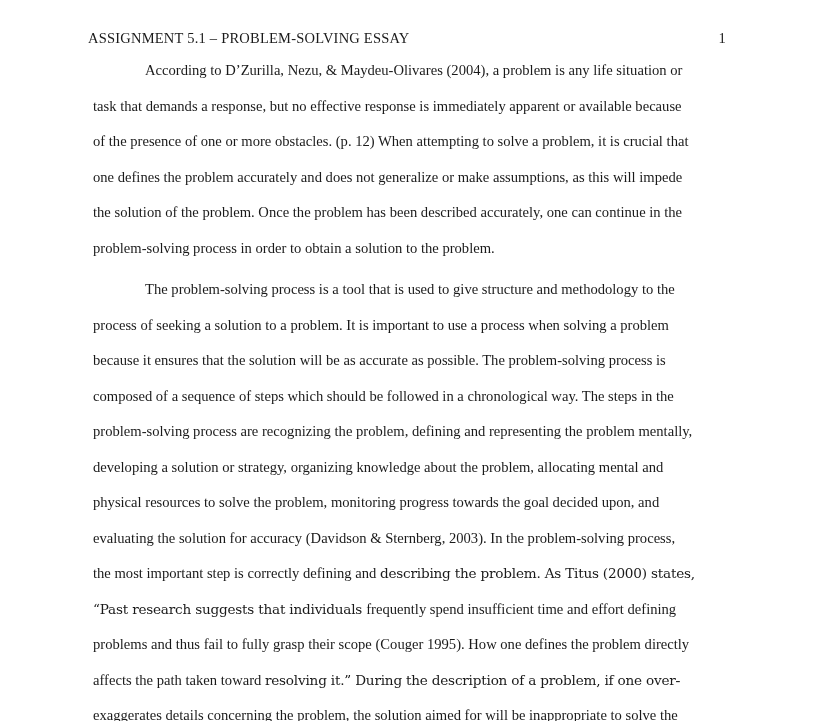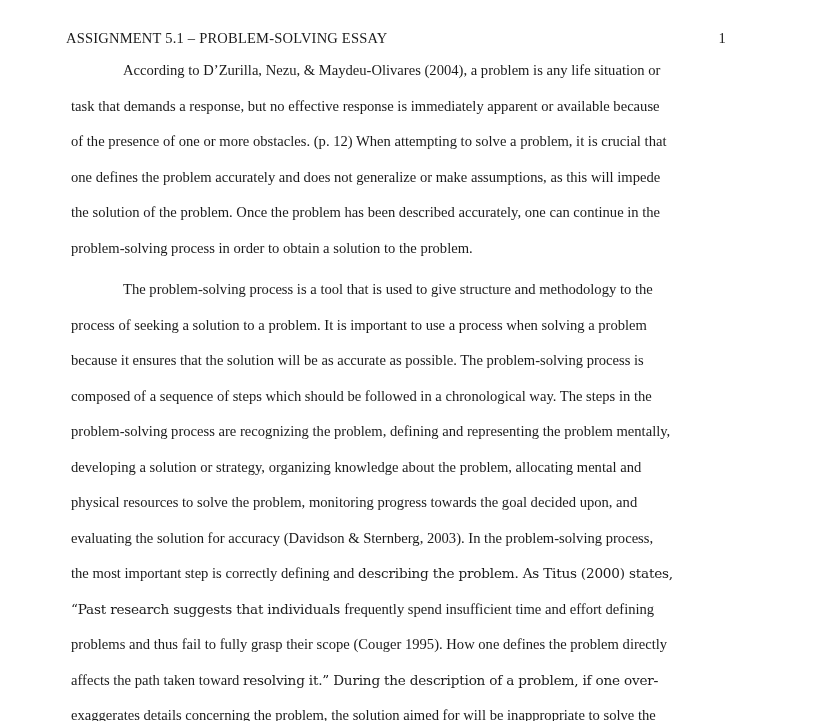--- a/index.html
+++ b/index.html
@@ -13,21 +13,21 @@
     overflow: hidden;
     font-family: "Liberation Serif", serif;
     color: #1a1a1a;
   }
   .page {
     position: relative;
     width: 820px;
     height: 721px;
     background: #ffffff;
     box-sizing: border-box;
-    padding: 30px 60px 0 66px;
+    padding: 30px 60px 0 88px;
   }
   .running-head {
     display: flex;
     align-items: baseline;
     justify-content: space-between;
     font-size: 14.5px;
     letter-spacing: 0.015em;
     margin-bottom: 6px;
   }
   .running-head .rh-title {

